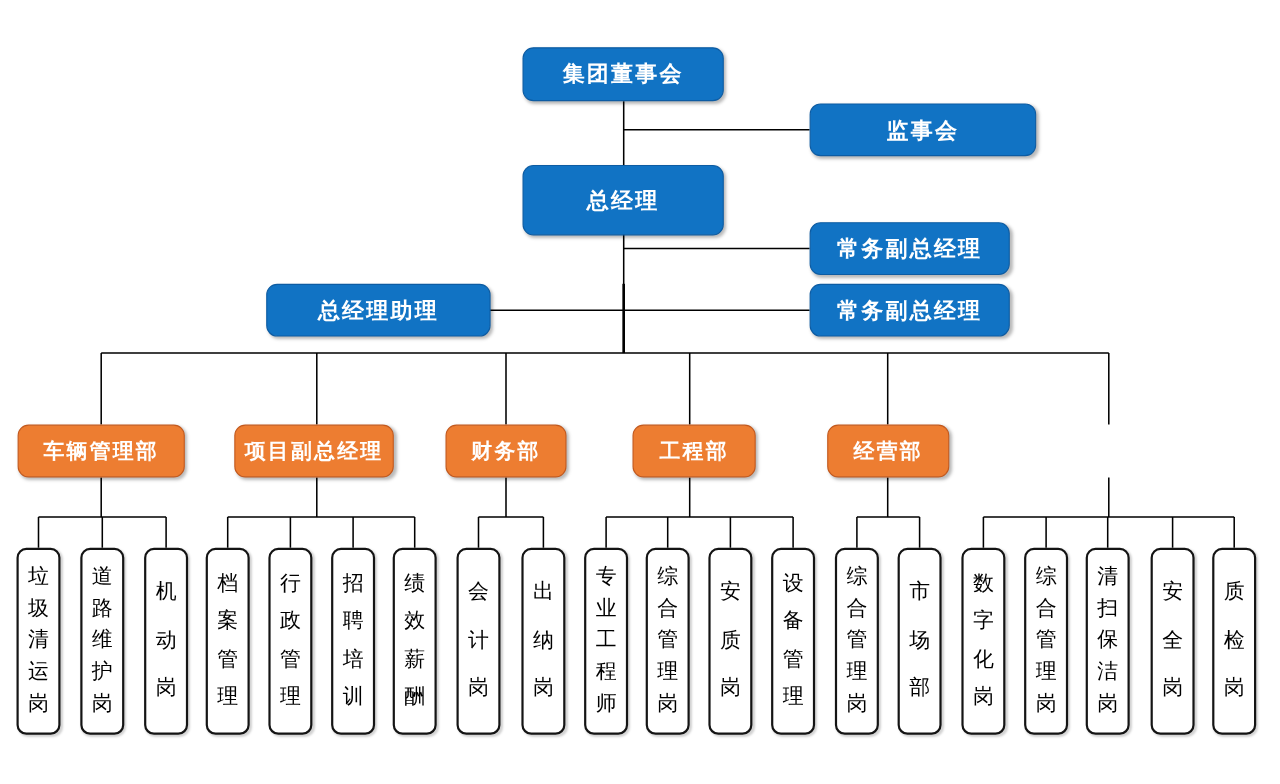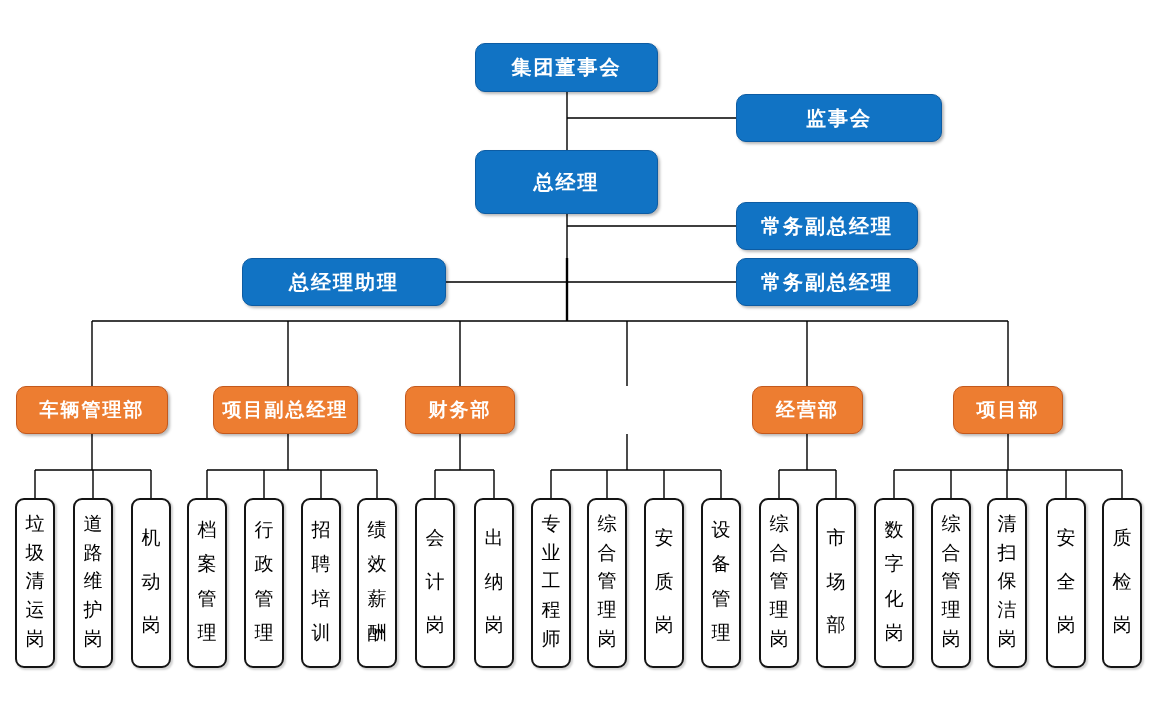--- a/index.html
+++ b/index.html
@@ -90,22 +90,22 @@
   <div class="node blue n-board">集团董事会</div>
   <div class="node blue n-supervisory">监事会</div>
   <div class="node blue n-gm">总经理</div>
   <div class="node blue n-dexec">常务副总经理</div>
   <div class="node blue n-dproj">常务副总经理</div>
   <div class="node blue n-gmassist">总经理助理</div>
 
   <div class="node orange d0">车辆管理部</div>
   <div class="node orange d1">项目副总经理</div>
   <div class="node orange d2">财务部</div>
+  <div class="node orange d3">工程部</div>
   <div class="node orange d4">经营部</div>
-  <div class="node orange d5">项目部</div>
 
   <div class="leaf vlabel p0_0">
       <span>垃</span>
       <span>圾</span>
       <span>清</span>
       <span>运</span>
       <span>岗</span>
     </div>
   <div class="leaf vlabel p0_1">
       <span>道</span>

